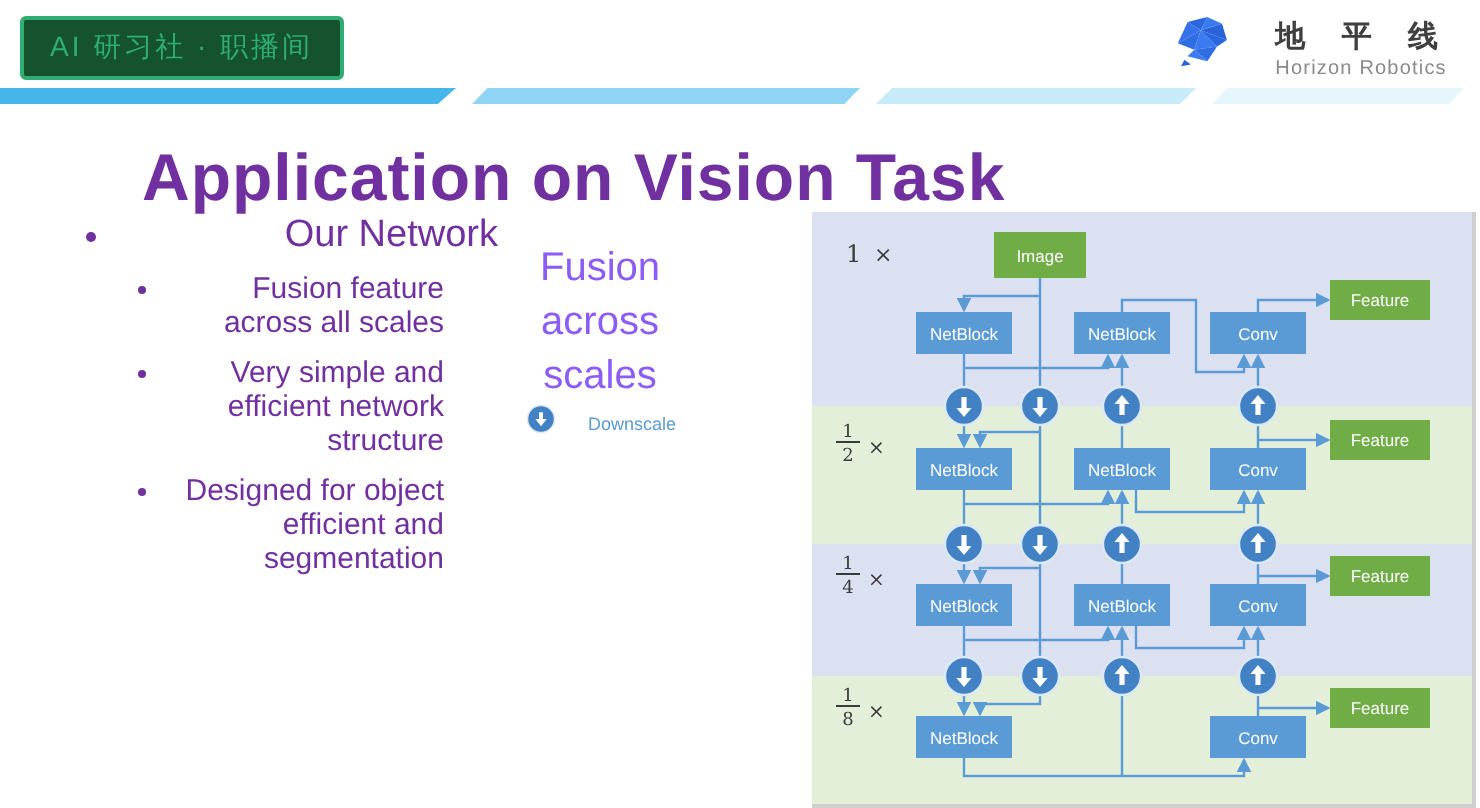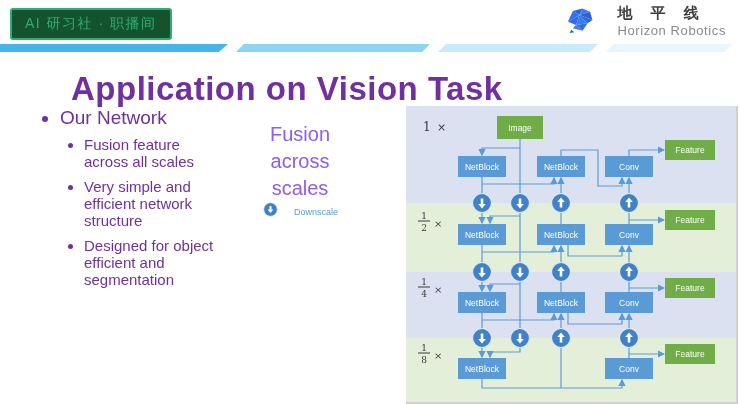--- a/index.html
+++ b/index.html
@@ -8,39 +8,39 @@
     background:#ffffff;font-family:"Liberation Sans",sans-serif;
   }
   
   .badge{
     position:absolute;left:10px;top:8px;
     border:2px solid #2fad73;color:#2fad73;border-radius:3px;
     font-size:14px;font-weight:normal;letter-spacing:1.5px;
     padding:5px 13px;background:#14532d;white-space:nowrap;
   }
   
-  .logo{position:absolute;right:14px;top:5px;display:flex;align-items:flex-start;gap:18px;}
+  .logo{position:absolute;right:14px;top:5px;display:flex;align-items:flex-end;gap:18px;}
   .logo-text{display:flex;flex-direction:column;line-height:1.1;}
   .logo-cn{font-size:15px;font-weight:bold;color:#3f3f3f;letter-spacing:7px;}
-  .logo-en{font-size:13px;color:#8a8a8a;letter-spacing:0.6px;margin-top:2px;}
+  .logo-en{font-size:10px;color:#8a8a8a;letter-spacing:0.6px;margin-top:2px;}
   
   .stripe{position:absolute;top:44px;left:0;width:740px;height:8px;}
   .stripe .seg{position:absolute;top:0;height:8px;}
   .seg1{left:0;width:228px;background:#45b5ea;clip-path:polygon(0 0,100% 0,96% 100%,0 100%);}
   .seg2{left:236px;width:194px;background:#8fd4f3;clip-path:polygon(4% 0,100% 0,96% 100%,0 100%);}
   .seg3{left:438px;width:160px;background:#c8ebfa;clip-path:polygon(5% 0,100% 0,95% 100%,0 100%);}
   .seg4{left:606px;width:126px;background:#e6f6fd;clip-path:polygon(6% 0,100% 0,94% 100%,0 100%);}
   
   .title{
     position:absolute;left:55px;top:54px;margin:16px;
     font-size:33px;font-weight:bold;color:#7030a0;letter-spacing:0.5px;white-space:nowrap;
   }
   
   .bullets{position:absolute;left:44px;top:106px;width:205px;color:#7030a0;}
-  ul.lv1{list-style:disc;margin:0;padding-left:16px;}
+  ul.lv1{list-style:disc;margin:0;padding-left:16px;text-align:right;}
   ul.lv1>li{font-size:19px;line-height:1.25;}
   ul.lv2{list-style:disc;margin:6px 0 0 0;padding-left:24px;}
   ul.lv2>li{font-size:15px;line-height:1.16;margin-bottom:7px;width:138px;}
   
   .caption{
     position:absolute;left:244px;top:121px;width:112px;text-align:center;
     font-size:20px;line-height:1.35;color:#8b5cf6;
   }
   .legend{position:absolute;left:263px;top:202px;display:flex;flex-direction:column;gap:5px;}
   .legend-row{display:flex;align-items:center;gap:16px;}

